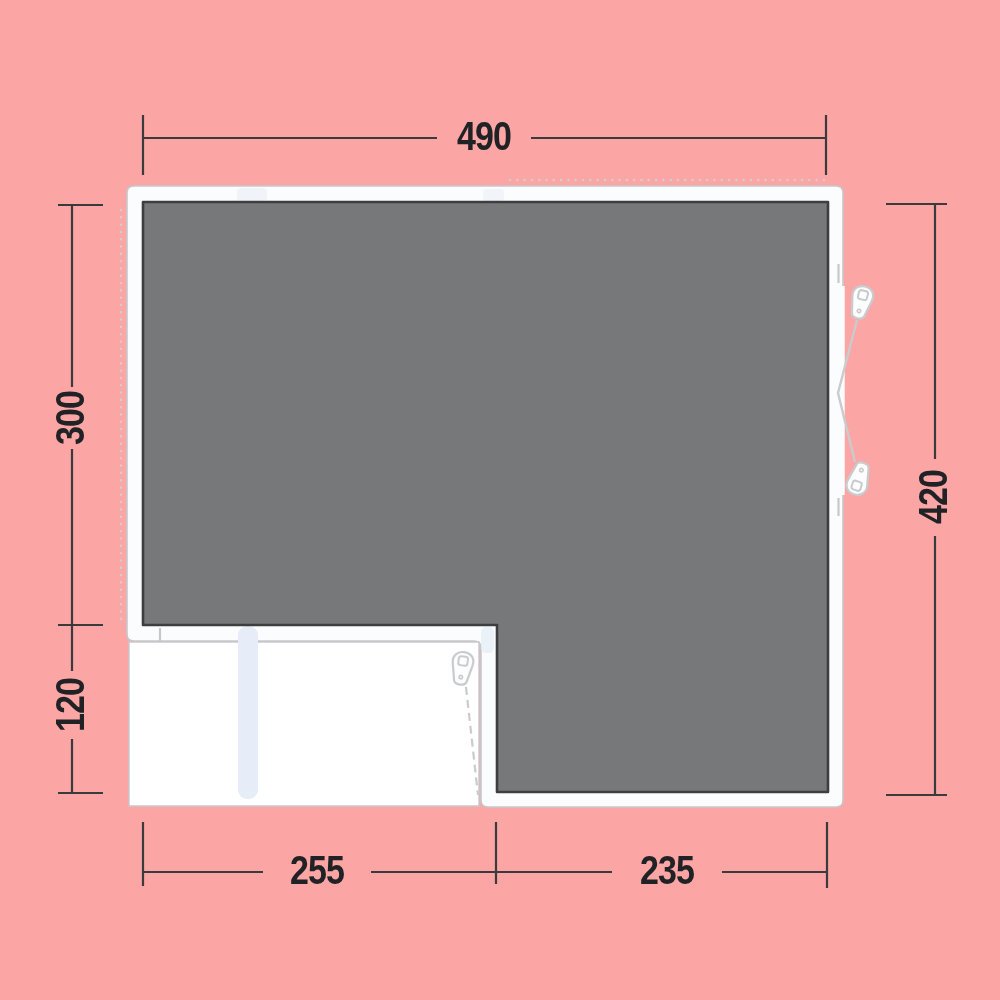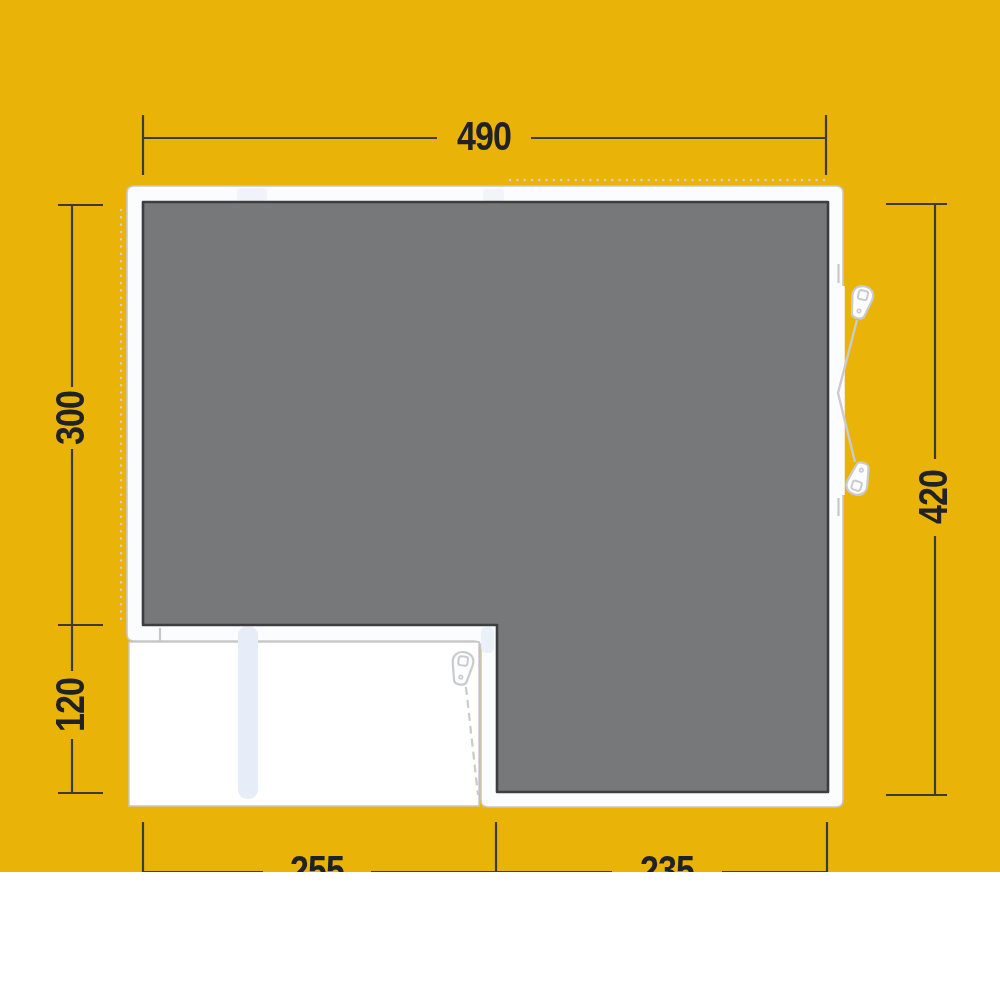--- a/index.html
+++ b/index.html
@@ -1,19 +1,19 @@
 <!DOCTYPE html>
 <html><head>
 <meta charset="utf-8">
 <style>
   html,body{margin:0;padding:0;background:#ffffff;}
   .stage{
     position:relative;
-    width:1000px;height:872px;
-    background:#eab308;
+    width:1000px;height:1000px;
+    background:#fca5a5;
     font-family:"Liberation Sans", sans-serif;
     overflow:hidden;
   }
   .stage svg{position:absolute;left:0;top:0;}
   .dim-label{
     position:absolute;
     transform:translate(-50%,-50%) scale(0.85,1);
     font-weight:bold;
     font-size:40px;
     letter-spacing:-1px;

